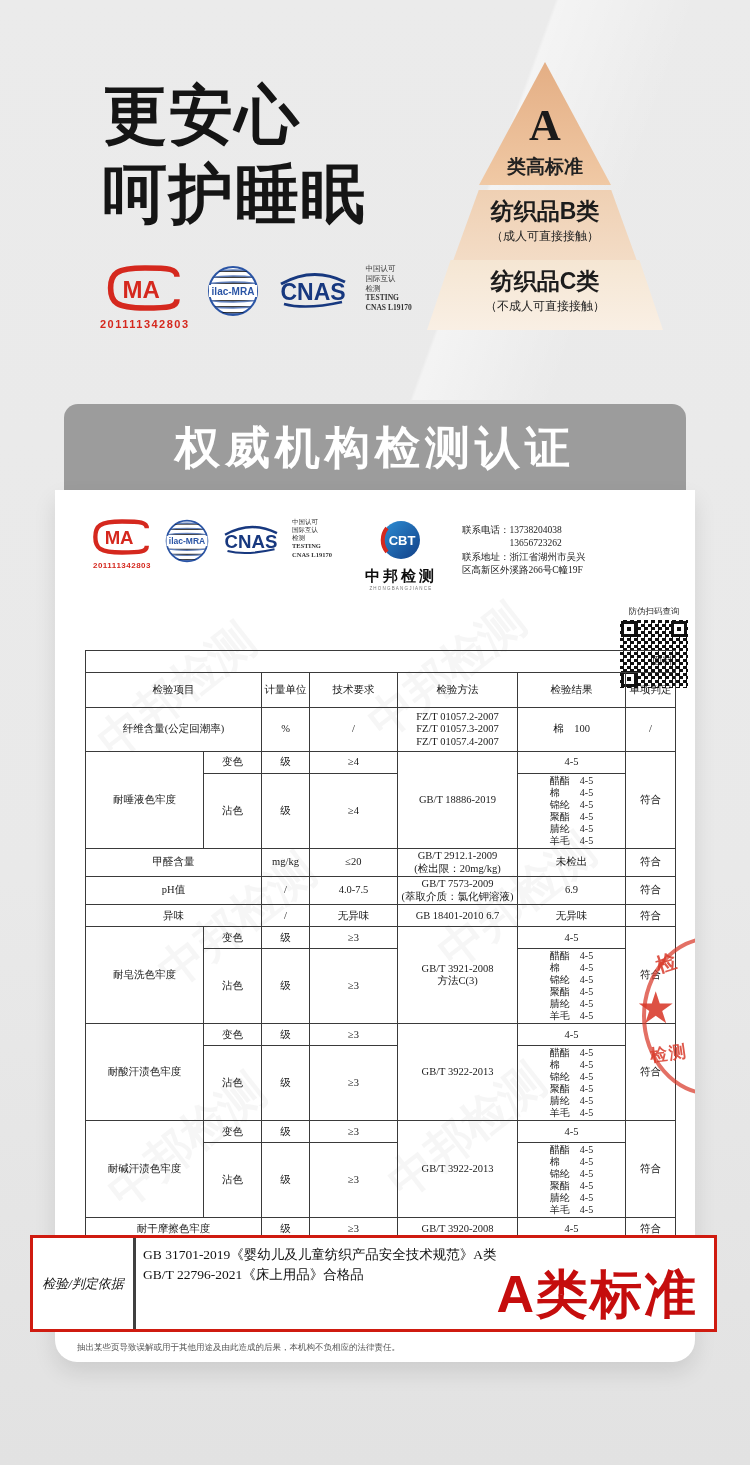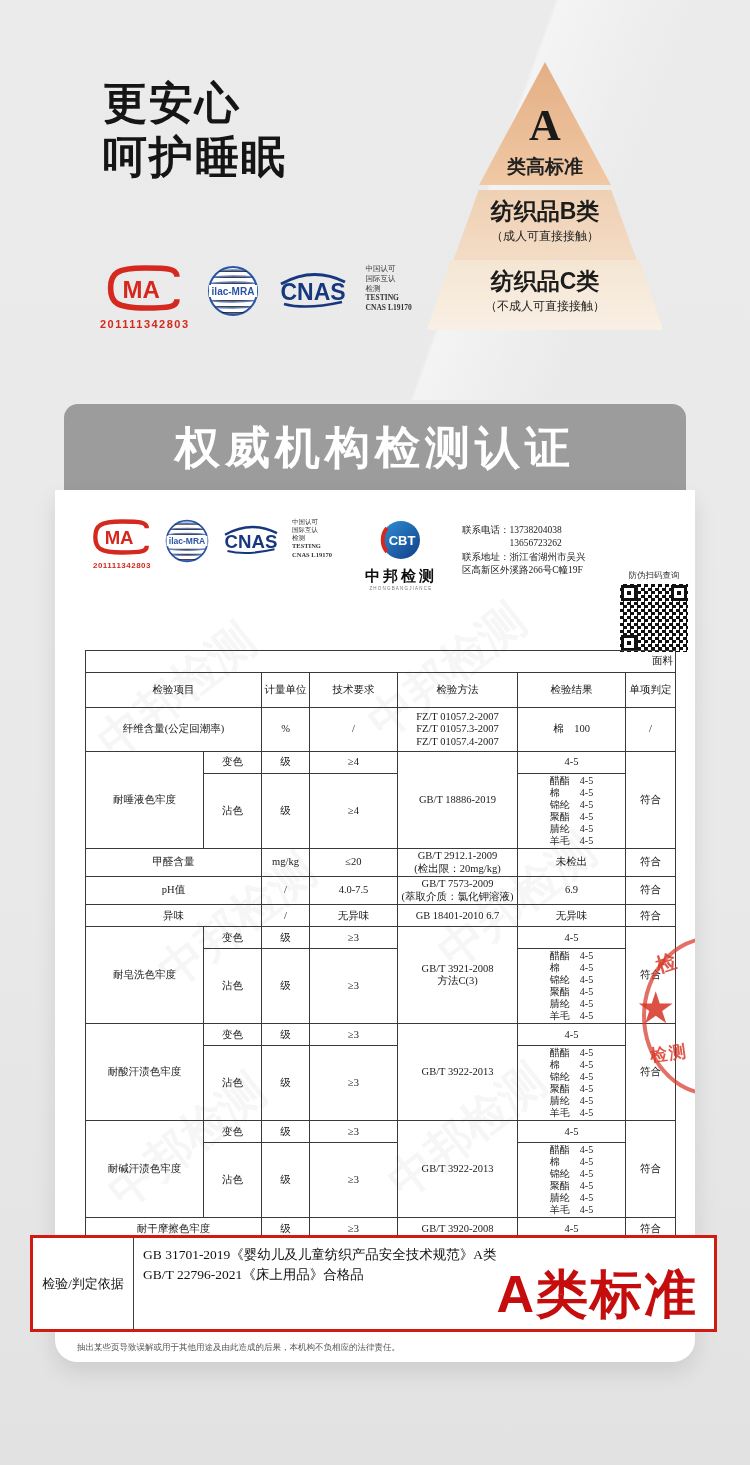--- a/index.html
+++ b/index.html
@@ -4,21 +4,21 @@
 <style>
   html,body{margin:0;padding:0;}
   #root{
     position:relative;width:750px;height:1465px;overflow:hidden;
     background:linear-gradient(180deg,#ebebeb 0%,#e9e9e9 60%,#e2e2e2 100%);
     font-family:"Liberation Sans",sans-serif;color:#111;
   }
   .diag{position:absolute;left:0;top:0;width:750px;height:400px;
     background:linear-gradient(110deg,rgba(255,255,255,0) 62%,rgba(255,255,255,.45) 62.4%,rgba(255,255,255,0) 78%);}
   
-  .title{position:absolute;left:103px;top:76px;font-size:44px;font-weight:900;line-height:1.23;letter-spacing:2px;color:#151515;}
+  .title{position:absolute;left:103px;top:76px;font-size:64px;font-weight:900;line-height:1.23;letter-spacing:2px;color:#151515;}
   .top-logos{position:absolute;left:100px;top:264px;display:flex;align-items:flex-start;gap:16px;}
   .cma-num{font-size:11px;font-weight:700;color:#d5281e;letter-spacing:1.5px;margin-top:2px;font-family:"Liberation Sans",sans-serif;}
   .cnas-side{font-size:7.5px;line-height:1.3;color:#333;font-family:"Liberation Serif",serif;}
   .cnas-side b{display:block;}
   
   .tier{position:absolute;text-align:center;}
   .tier1{left:479px;top:62px;width:132px;height:123px;background:linear-gradient(180deg,#e4ae84,#f0c9a5);
     clip-path:polygon(50% 0,100% 100%,0 100%);}
   .tier2{left:453px;top:190px;width:184px;height:71px;background:linear-gradient(180deg,#efd0b3,#f3dcc6);
     clip-path:polygon(14% 0,86% 0,100% 100%,0 100%);}
@@ -46,21 +46,21 @@
   .contact{margin-left:14px;margin-top:6px;font-family:"Liberation Serif",serif;font-size:9.5px;line-height:1.4;color:#222;white-space:pre-line;}
   
   .htable{position:absolute;left:30px;top:95px;width:520px;border-collapse:collapse;
     font-family:"Liberation Serif",serif;color:#111;table-layout:fixed;}
   .htable td{border:1.5px solid #222;text-align:center;vertical-align:middle;padding:0;}
   .rep-title{font-size:23px;font-weight:700;letter-spacing:7px;}
   .af1{font-size:11px;font-weight:700;line-height:1.45;}
   .repno{font-size:11px;}
   .pageinfo{font-size:11px;font-weight:700;letter-spacing:1px;}
   .qrwrap{position:absolute;left:560px;top:80px;width:78px;text-align:center;}
-  .qrcap{font-size:8.5px;color:#333;font-family:"Liberation Serif",serif;margin-bottom:2px;}
+  .qrcap{font-size:8.5px;color:#333;font-family:"Liberation Serif",serif;margin-bottom:2px;margin-top:36px;}
   .qr{position:relative;width:68px;height:68px;margin:0 auto;background:
     repeating-conic-gradient(#111 0 25%,#fff 0 50%) 0 0/7px 7px,#fff;outline:2px solid #fff;}
   .qr i{position:absolute;width:16px;height:16px;border:3.5px solid #111;background:#fff;box-sizing:border-box;}
   .qr i::after{content:"";position:absolute;left:2.5px;top:2.5px;width:4px;height:4px;background:#111;}
   .qr .f1{left:1px;top:1px}.qr .f2{right:1px;top:1px}.qr .f3{left:1px;bottom:1px}
   
   .mtable{position:absolute;left:30px;top:160px;width:590px;border-collapse:collapse;table-layout:fixed;
     font-family:"Liberation Serif",serif;font-size:10.5px;color:#1a1a1a;}
   .mtable td{border:1px solid #3a3a3a;text-align:center;vertical-align:middle;padding:1px 2px;line-height:1.2;overflow:hidden;}
   .mtable{border:1.5px solid #3a3a3a;}
@@ -70,22 +70,22 @@
   .amine-m{font-size:9.5px;}
   
   .stampwrap{position:absolute;right:0;top:438px;width:56px;height:172px;overflow:hidden;pointer-events:none;}
   .stamp{position:absolute;left:3px;top:8px;width:132px;height:152px;border:4px solid rgba(216,57,42,.72);border-radius:50%;}
   .stamp .star{position:absolute;left:-10px;top:42px;font-size:44px;color:rgba(216,57,42,.88);}
   .stamp .c1{position:absolute;left:10px;top:10px;font-size:20px;font-weight:700;color:rgba(216,57,42,.85);transform:rotate(-18deg);}
   .stamp .c2{position:absolute;left:4px;top:102px;font-size:17px;font-weight:700;color:rgba(216,57,42,.85);transform:rotate(-8deg);letter-spacing:2px;}
   
   .redbox{position:absolute;left:-25px;top:745px;width:687px;height:97px;background:#fff;
     border:3px solid #cf1b10;box-sizing:border-box;}
-  .basis-label{position:absolute;left:0;top:0;bottom:0;width:100px;border-right:1px solid #404040;
-    display:flex;align-items:center;justify-content:center;font-family:"Liberation Serif",serif;font-size:13px;color:#111;}
+  .basis-label{position:absolute;left:0;top:0;bottom:0;width:100px;border-right:3px solid #404040;
+    display:flex;align-items:center;justify-content:center;font-family:"Liberation Serif",serif;font-size:13px;color:#111;font-style:italic;}
   .basis-lines{position:absolute;left:110px;top:7px;font-family:"Liberation Serif",serif;font-size:13.5px;line-height:1.5;color:#111;}
   .grade{position:absolute;right:16px;top:22px;font-size:52px;font-weight:900;color:#c50d0d;letter-spacing:2px;}
   .footnote{position:absolute;left:22px;top:852px;font-family:"Liberation Serif",serif;font-size:8.5px;color:#555;}
   svg text{font-family:"Liberation Sans",sans-serif;}
 </style>
 </head>
 <body>
 
 <div id="root">
   <div class="diag"></div>

